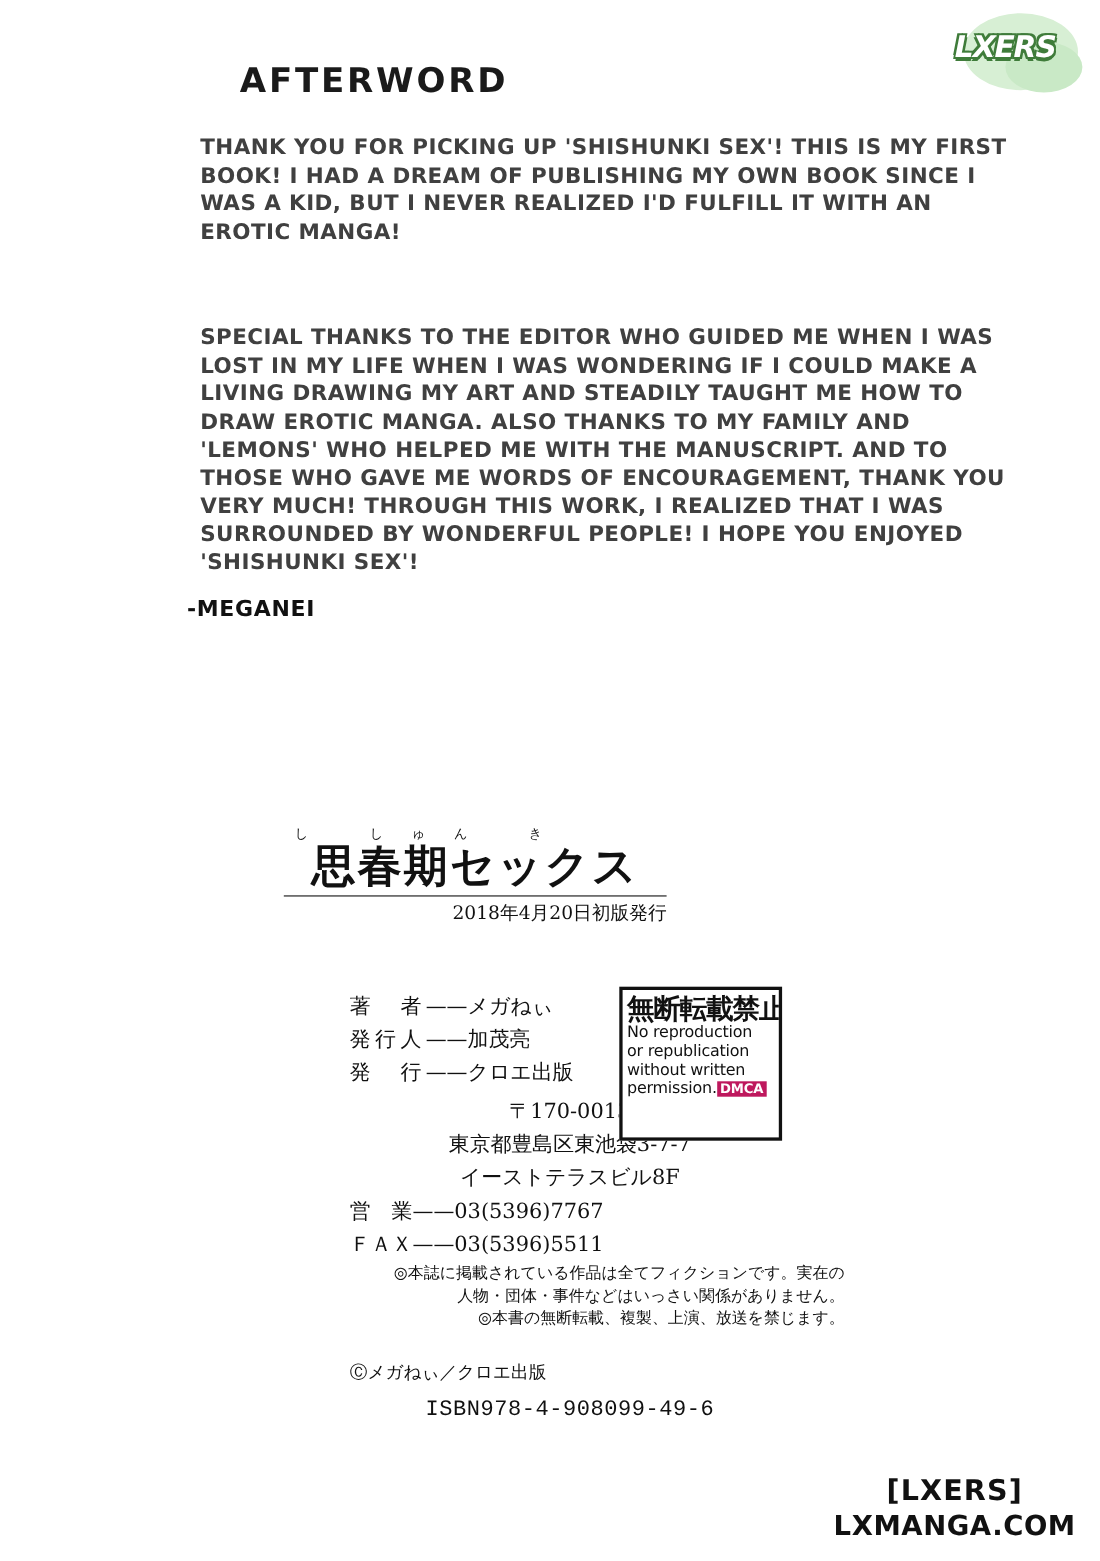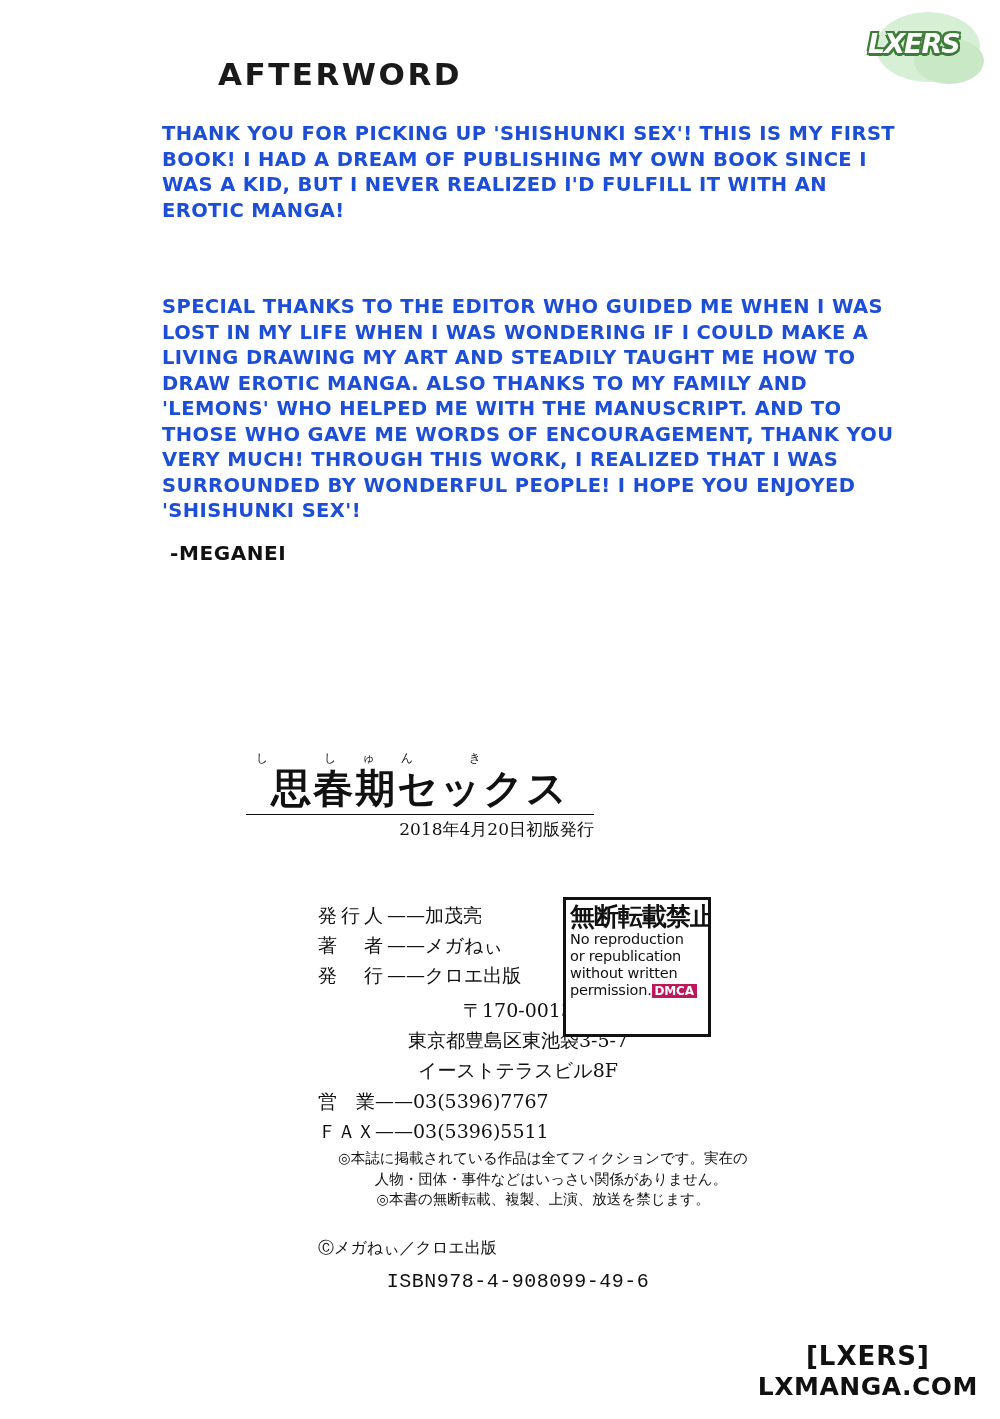--- a/index.html
+++ b/index.html
@@ -68,46 +68,46 @@
     left: 218px;
     top: 56px;
     font-size: 31px;
     font-weight: bold;
     letter-spacing: 2.5px;
     color: #1a1a1a;
     font-family: "DejaVu Sans", sans-serif;
   }
   .afterword-p {
     position: absolute;
-    left: 162px;
+    left: 182px;
     width: 740px;
     font-family: "DejaVu Sans", sans-serif;
     font-weight: bold;
     font-size: 19.5px;
     line-height: 25.5px;
     letter-spacing: 0.4px;
-    color: #1d4ed8;
+    color: #404040;
   }
   #para1 { top: 121px; }
   #para2 { top: 294px; }
   .signature {
     position: absolute;
     left: 170px;
     top: 541px;
     font-family: "DejaVu Sans", sans-serif;
     font-weight: bold;
     font-size: 20px;
     letter-spacing: 0.6px;
     text-align: right;
   }
 
   
   .colophon {
     position: absolute;
-    left: 0;
+    left: 12px;
     top: 750px;
     width: 840px;
     text-align: center;
     font-family: "DejaVu Serif", serif;
   }
   .jp-title-wrap {
     position: relative;
     display: inline-block;
   }
   .furigana {
@@ -217,21 +217,21 @@
 
   
   .notes {
     position: absolute;
     left: 318px;
     top: 1148px;
     width: 450px;
     font-family: "DejaVu Serif", serif;
     font-size: 14.5px;
     line-height: 20.5px;
-    text-align: center;
+    text-align: right;
   }
   .notes .indent { padding-left: 16px; display: block; }
 
   .copyright {
     position: absolute;
     left: 318px;
     top: 1238px;
     font-family: "DejaVu Serif", serif;
     font-size: 16px;
   }
@@ -277,33 +277,33 @@
   <div class="jp-title-wrap">
     <span class="furigana">し しゅん き</span>
     <div class="jp-title">思春期セックス</div>
     <div class="rule"></div>
     <div class="pubdate">2018年4月20日初版発行</div>
   </div>
 </div>
 
 <div class="credits">
   <div class="row">
+    <span class="lbl">著　者</span><span>——</span><span>メガねぃ</span>
+  </div>
+  <div class="row">
     <span class="lbl">発行人</span><span>——</span><span>加茂亮</span>
-  </div>
-  <div class="row">
-    <span class="lbl">著　者</span><span>——</span><span>メガねぃ</span>
   </div>
   <div class="row">
     <span class="lbl">発　行</span><span>——</span><span>クロエ出版</span>
   </div>
 </div>
 
 <div class="addr">
   <div>〒170-0013</div>
-  <div>東京都豊島区東池袋3-5-7</div>
+  <div>東京都豊島区東池袋3-7-7</div>
   <div>イーストテラスビル8F</div>
 </div>
 
 <div class="contacts">
   <div class="row">
     <span class="lbl">営　業</span><span>——</span><span>03(5396)7767</span>
   </div>
   <div class="row">
     <span class="lbl">ＦＡＸ</span><span>——</span><span>03(5396)5511</span>
   </div>

